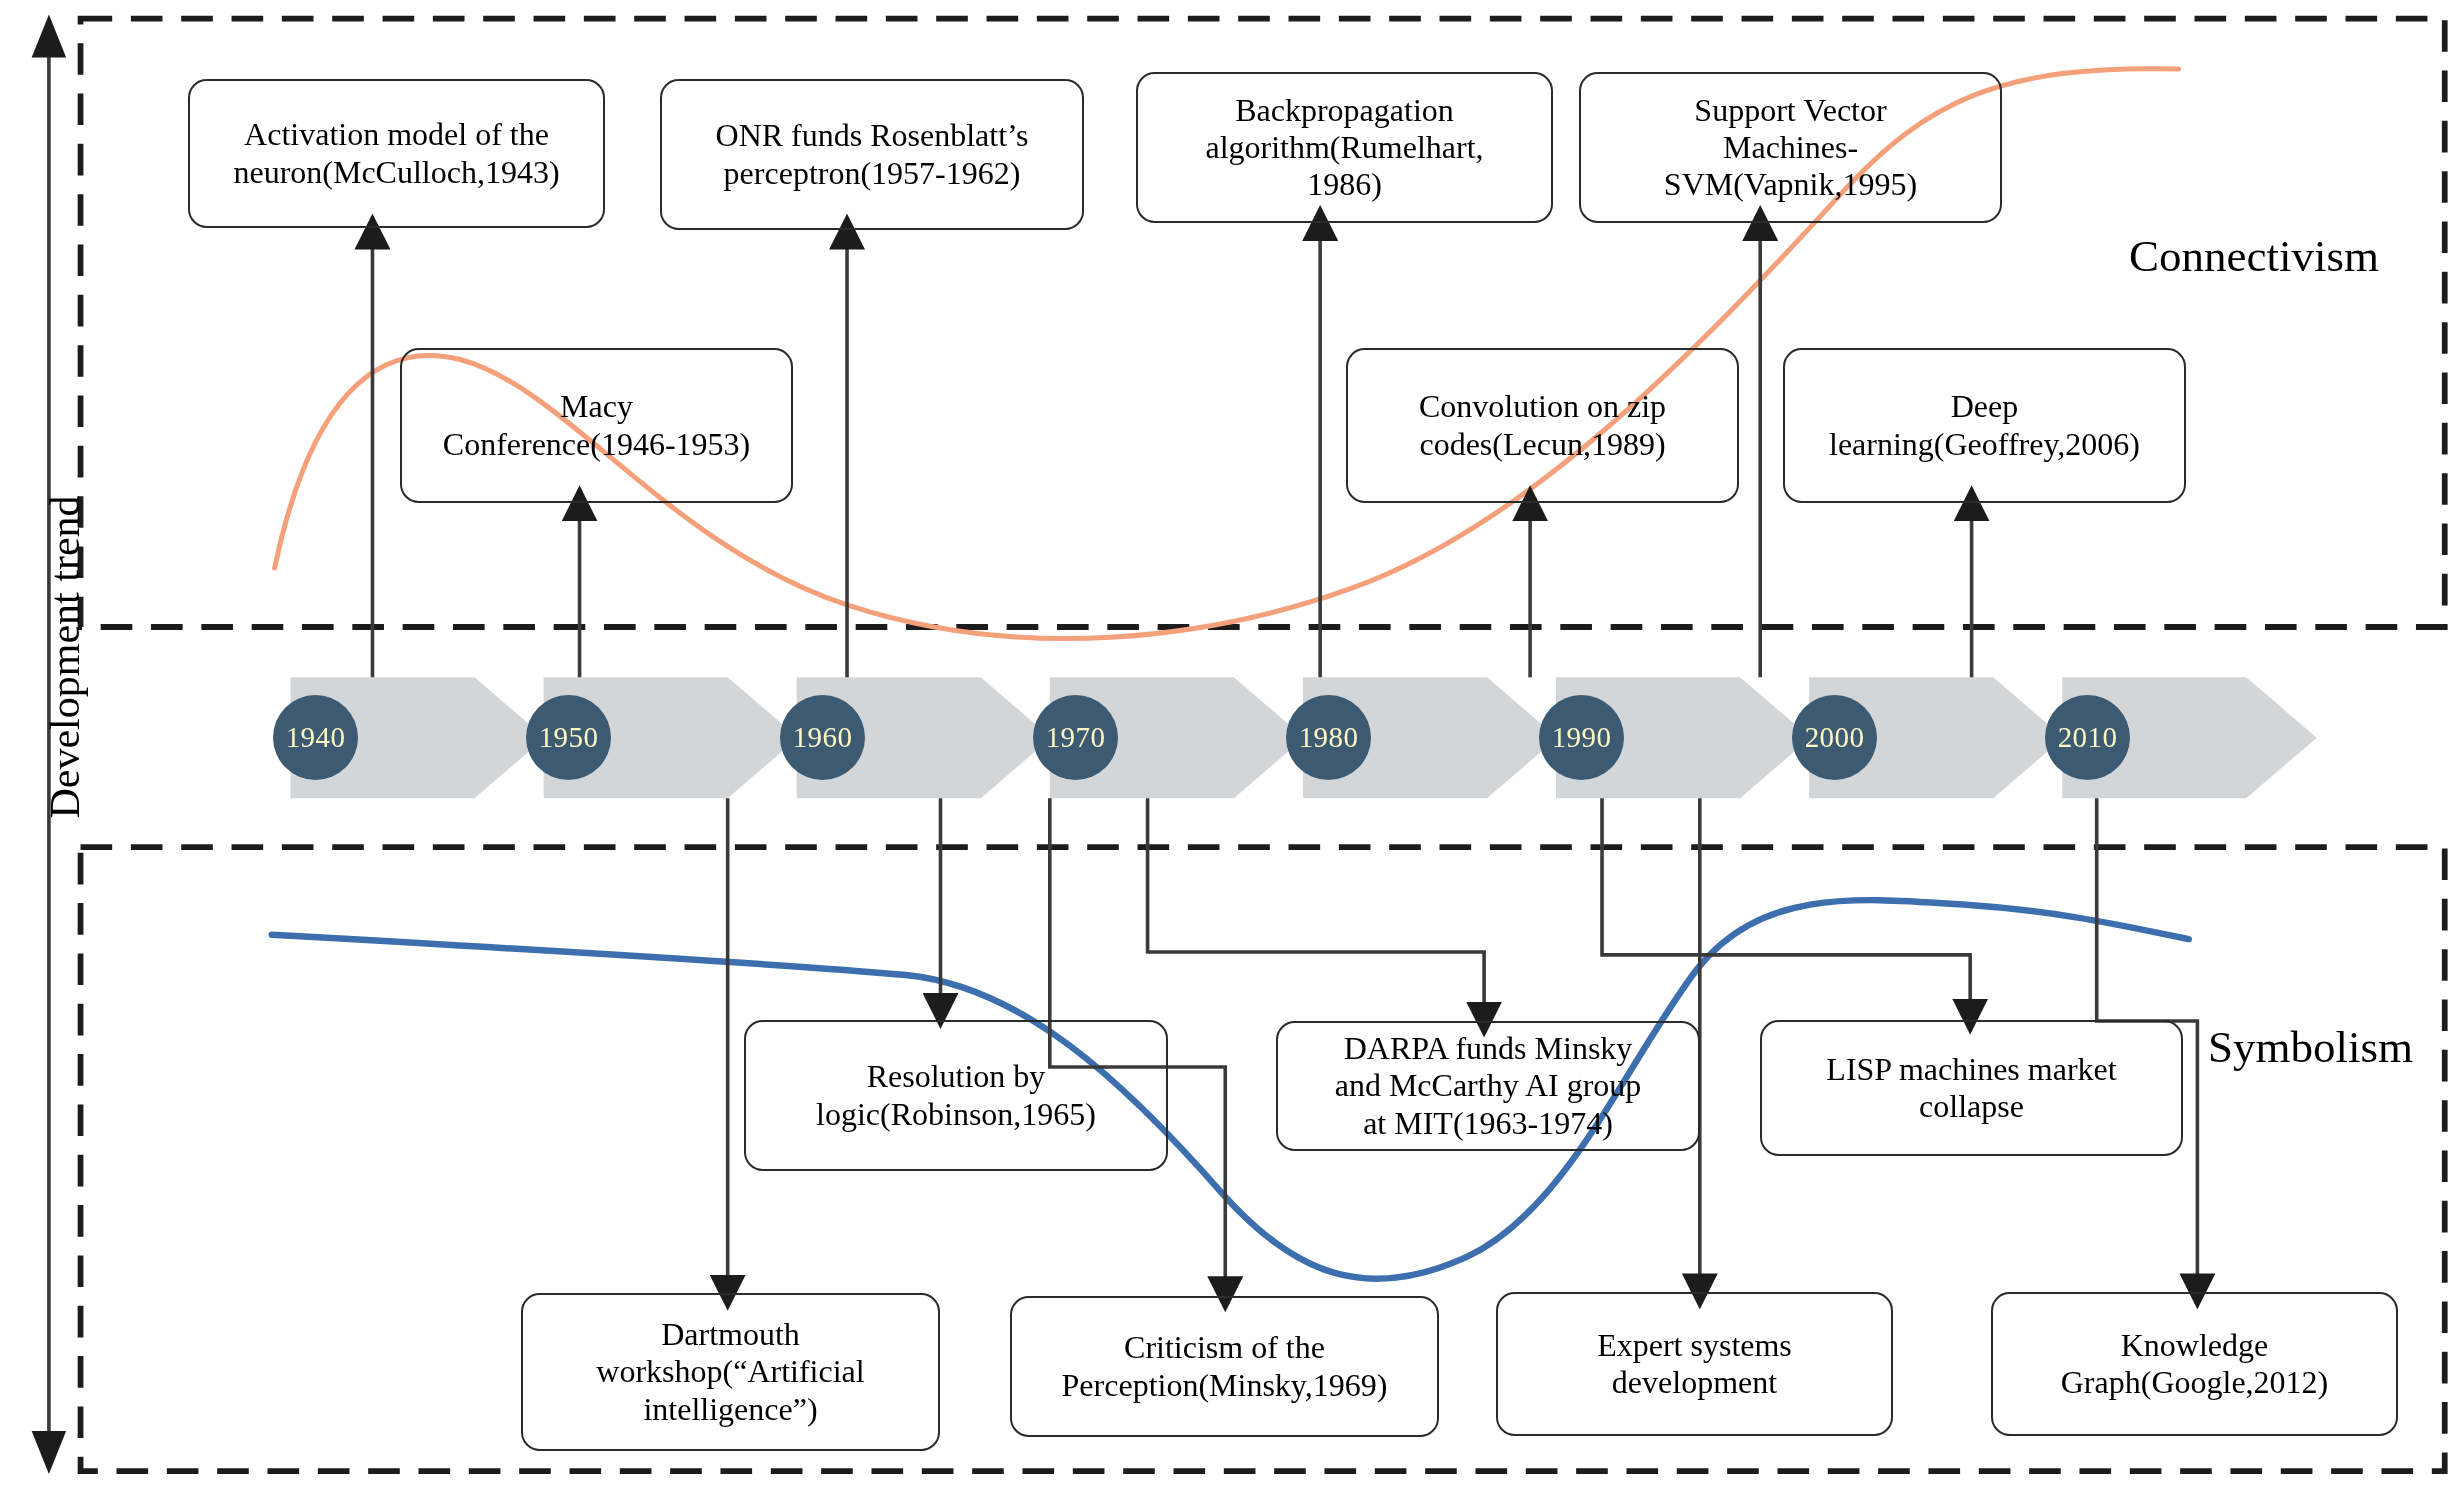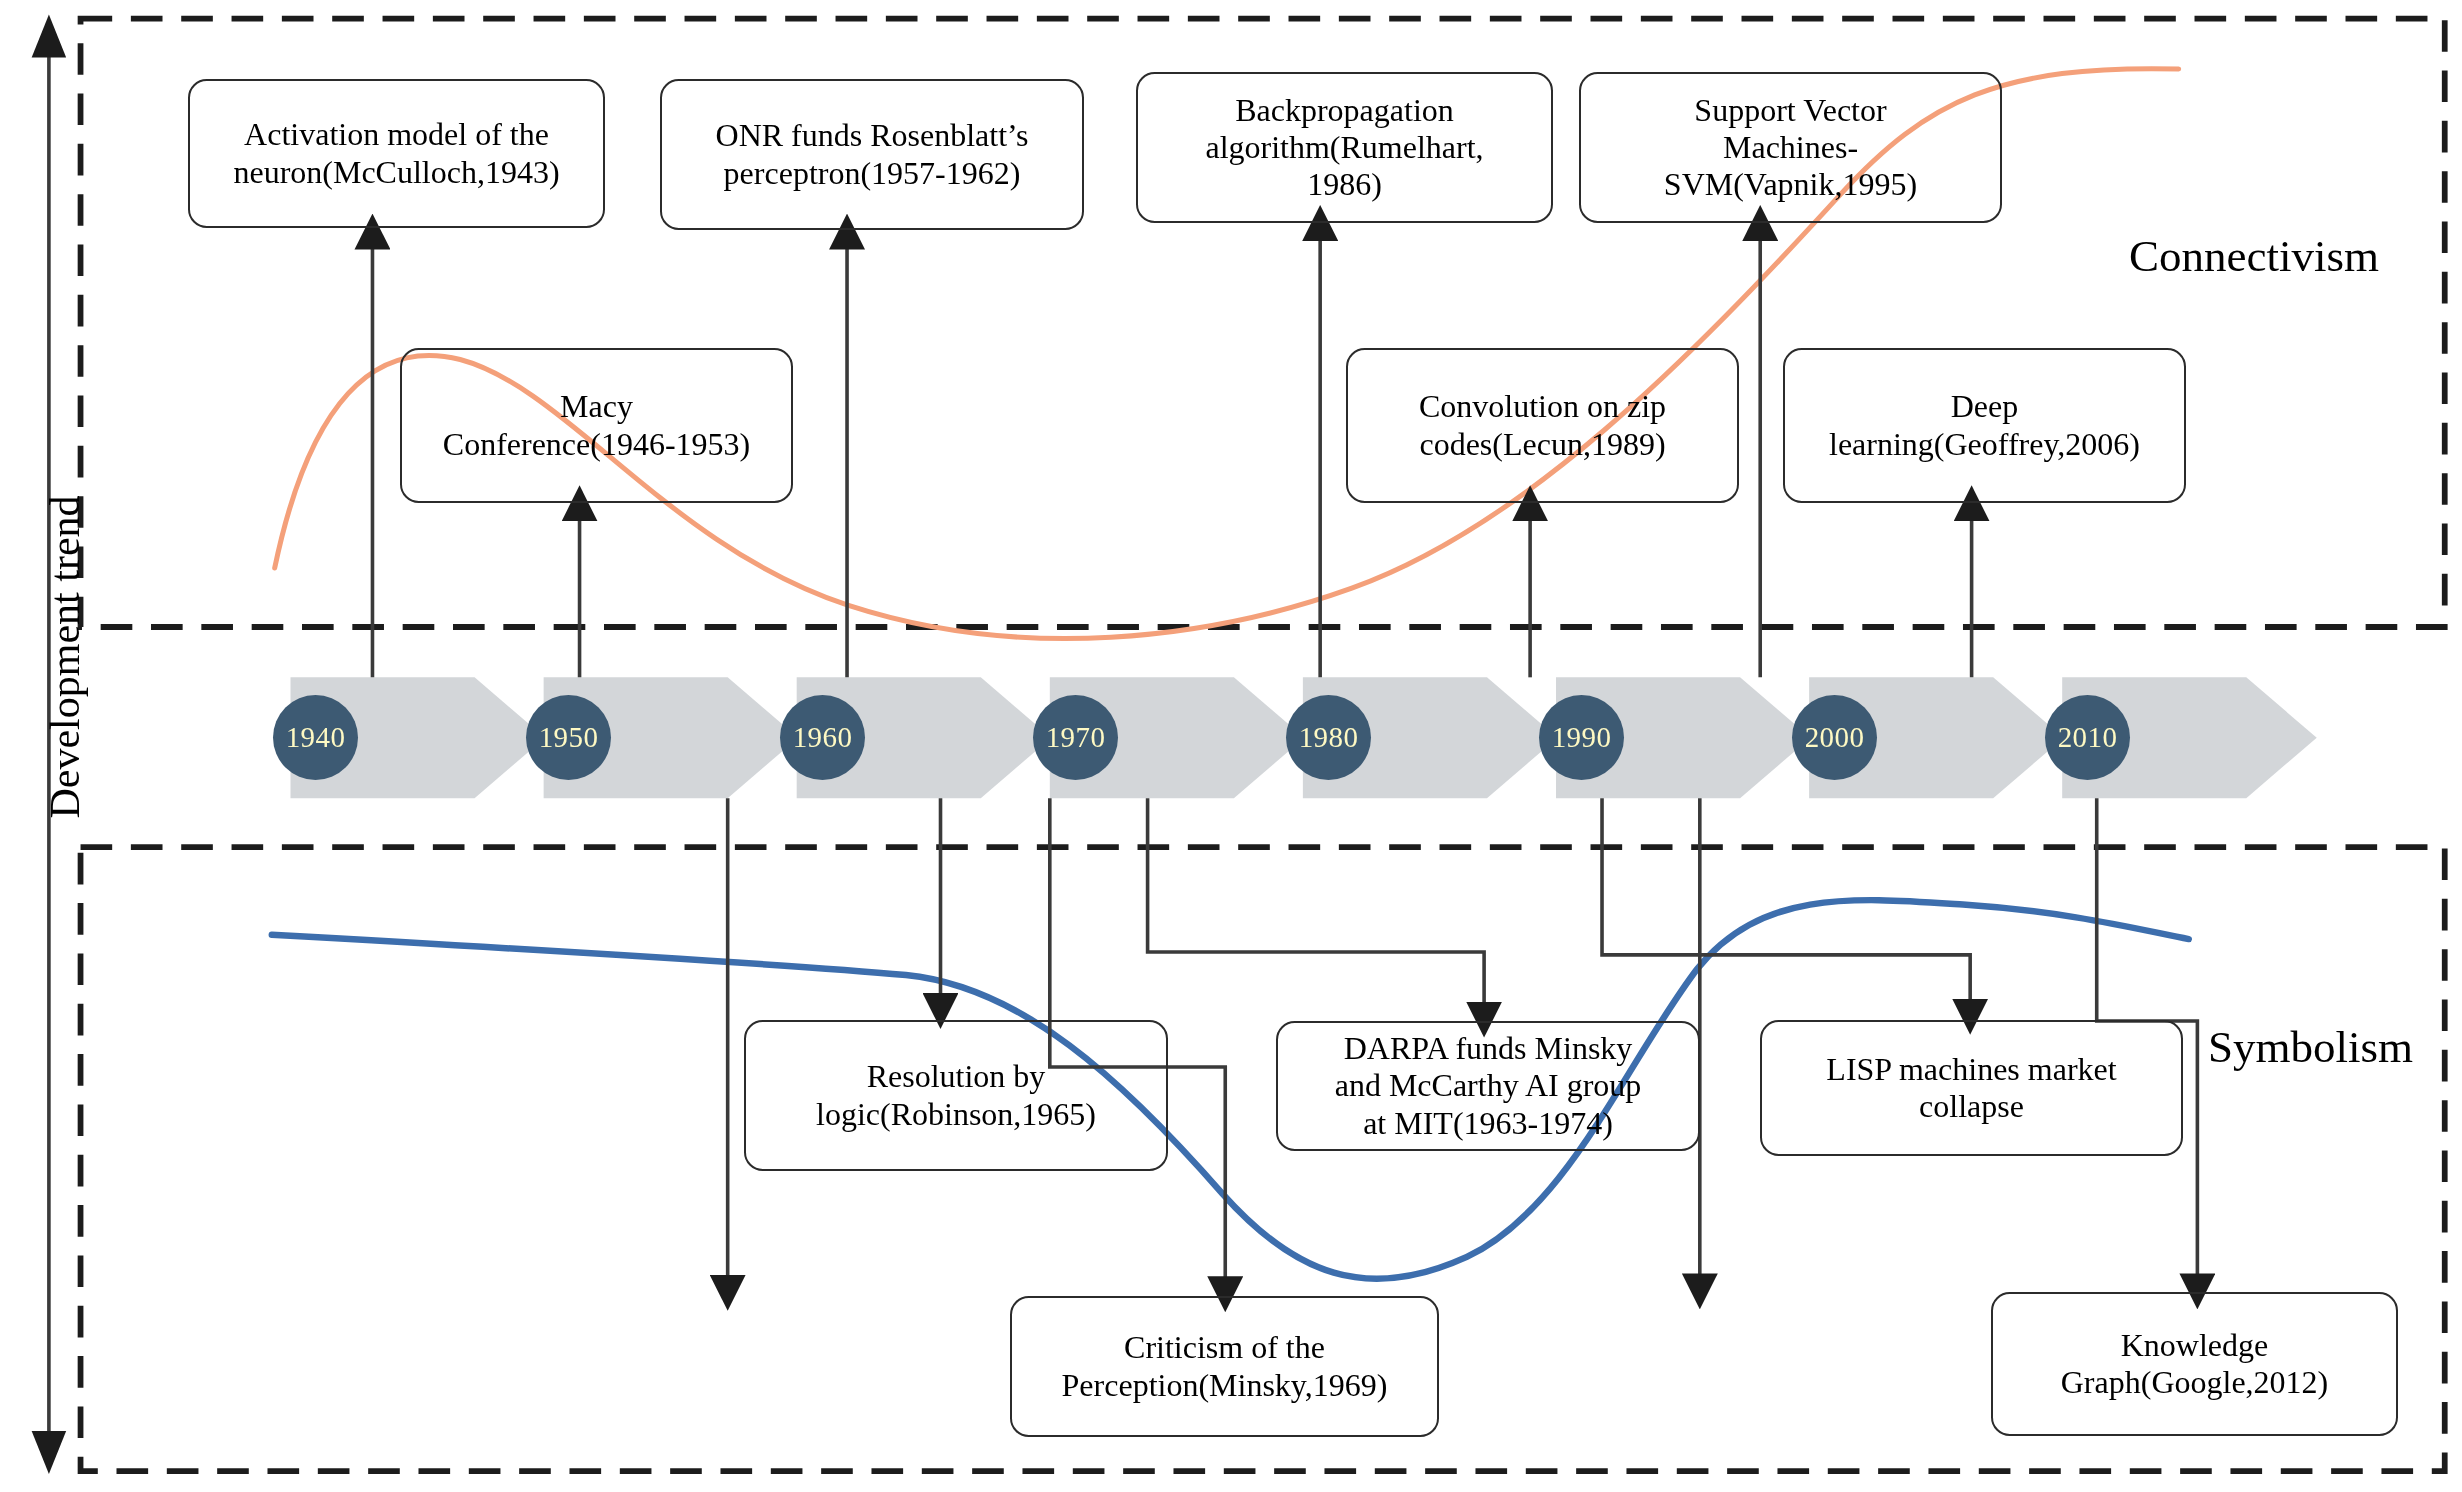--- a/index.html
+++ b/index.html
@@ -201,26 +201,35 @@
     <span>DARPA funds Minsky
 and McCarthy AI group
 at MIT(1963-1974)</span>
   </div>
 
   <div class="evt" style="left:1760px;top:1020px;width:423px;height:136px;">
     <span>LISP machines market
 collapse</span>
   </div>
 
+  <div class="evt" style="left:521px;top:1293px;width:419px;height:158px;">
+    <span>Dartmouth
+workshop(“Artificial
+intelligence”)</span>
+  </div>
 
   <div class="evt" style="left:1010px;top:1296px;width:429px;height:141px;">
     <span>Criticism of the
 Perception(Minsky,1969)</span>
   </div>
 
+  <div class="evt" style="left:1496px;top:1292px;width:397px;height:144px;">
+    <span>Expert systems
+development</span>
+  </div>
 
   <div class="evt" style="left:1991px;top:1292px;width:407px;height:144px;">
     <span>Knowledge
 Graph(Google,2012)</span>
   </div>
 
 </div>
 
 
 </body></html>

